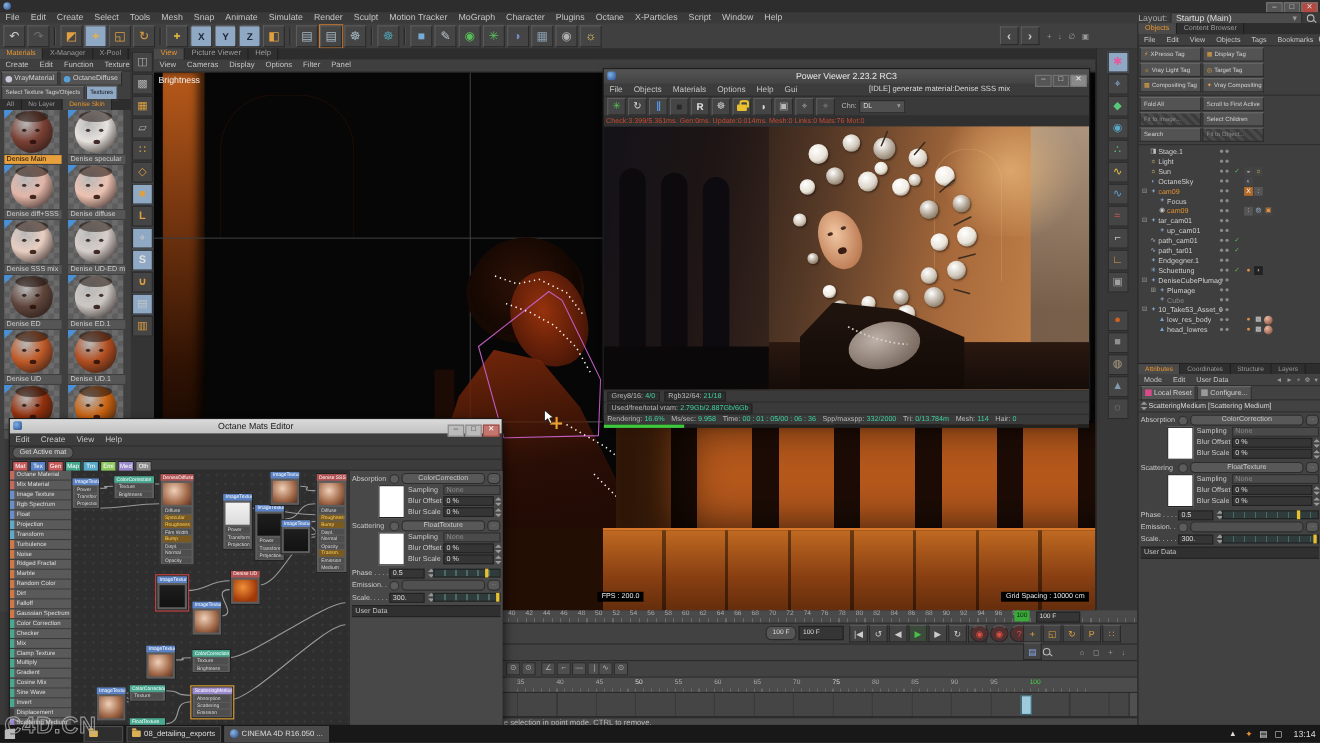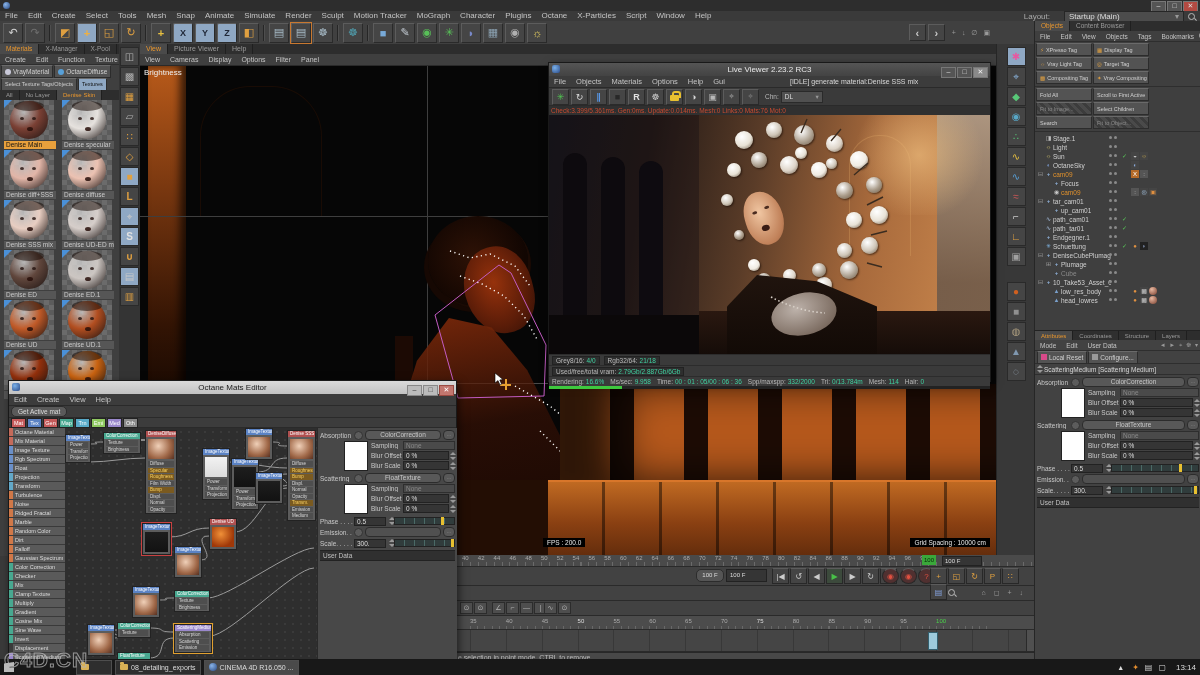--- a/index.html
+++ b/index.html
@@ -119,21 +119,21 @@
   <div class="abs" style="left:0;top:0;width:1200px;height:11px;background:#2d2d2d;border-bottom:1px solid #1c1c1c;">
     <span class="abs" style="left:3px;top:2px;width:7px;height:7px;border-radius:50%;background:radial-gradient(circle at 35% 35%,#8ab4e8,#27477f);"></span>
     <span class="abs" style="right:2px;top:1px;">
       <span class="winbtn">–</span><span class="winbtn">□</span><span class="winbtn close">✕</span>
     </span>
   </div>
 
   <div class="abs" style="left:0;top:11px;width:1200px;height:10px;background:#3a3a3a;border-bottom:1px solid #2a2a2a;display:flex;align-items:flex-start;font-size:8px;gap:24px;">
     <span id="main-menu"><span class="mi">File</span><span class="mi">Edit</span><span class="mi">Create</span><span class="mi">Select</span><span class="mi">Tools</span><span class="mi">Mesh</span><span class="mi">Snap</span><span class="mi">Animate</span><span class="mi">Simulate</span><span class="mi">Render</span><span class="mi">Sculpt</span><span class="mi">Motion Tracker</span><span class="mi">MoGraph</span><span class="mi">Character</span><span class="mi">Plugins</span><span class="mi">Octane</span><span class="mi">X-Particles</span><span class="mi">Script</span><span class="mi">Window</span><span class="mi">Help</span></span>
     <span style="margin-left:auto;display:flex;align-items:center;">
-      <span style="color:#aaa;margin-right:14px;">Layout:</span>
+      <span style="color:#aaa;margin-right:3px;">Layout:</span>
       <span style="background:#4c4c4c;border:1px solid #262626;padding:0 4px;width:110px;display:inline-block;color:#ddd;">
         <span>Startup (Main)</span><span style="float:right;color:#999;">▾</span>
       </span>
       <span class="mag" style="margin:0 4px;"></span>
     </span>
   </div>
 
   <div class="abs" style="left:0;top:21px;width:1200px;height:23px;background:#404040;border-bottom:1px solid #262626;display:flex;align-items:center;padding-left:2px;">
     <span id="tb-icons" style="display:flex;align-items:center;">
         <span class="tbi" style="color: rgb(208, 208, 208);">↶</span>
@@ -730,21 +730,21 @@
             </div>
           </div>
     <div class="udbar">User Data</div>
   </div>
       </div>
   </div>
 
   <div class="win" style="left:548px;top:62px;width:441px;height:318px;">
     <div class="wtitle" style="background:linear-gradient(#555,#434343);color:#e8e8e8;">
       <span class="wico"></span>
-      <span>Live Viewer 2.23.2 RC3</span>
+      <span>Power Viewer 2.23.2 RC3</span>
       <span class="wbtns"><span class="winbtn">–</span><span class="winbtn">□</span><span class="winbtn" style="background:#8a8a8a;color:#eee;">✕</span></span>
     </div>
     <div class="wmenu">
       <span id="lv-menu" style="display:flex;">
           <span class="mi">File</span>
           <span class="mi">Objects</span>
           <span class="mi">Materials</span>
           <span class="mi">Options</span>
           <span class="mi">Help</span>
           <span class="mi">Gui</span>

